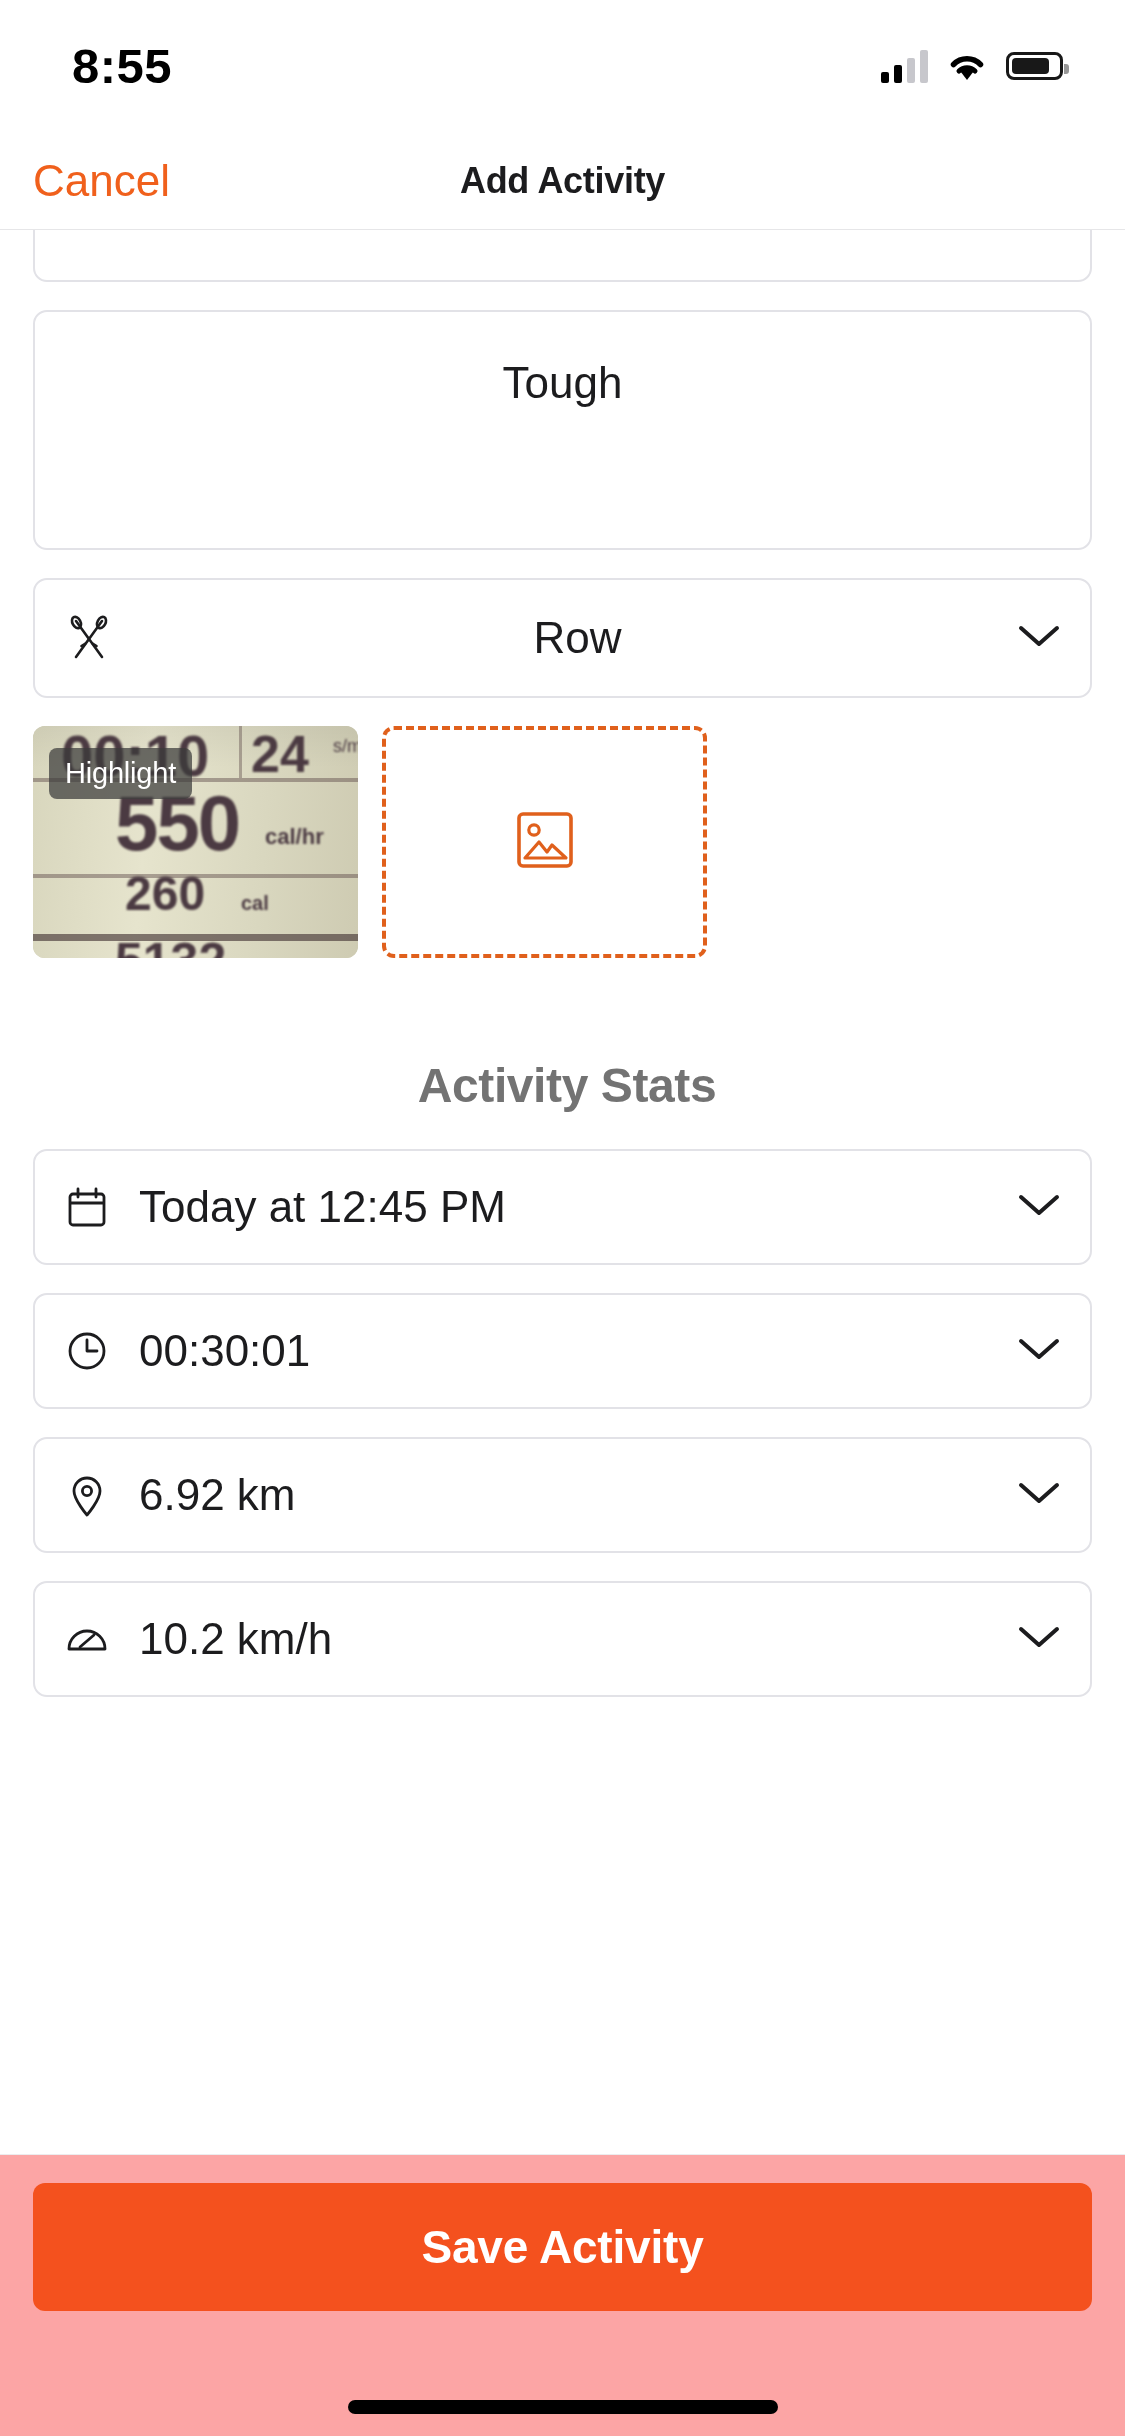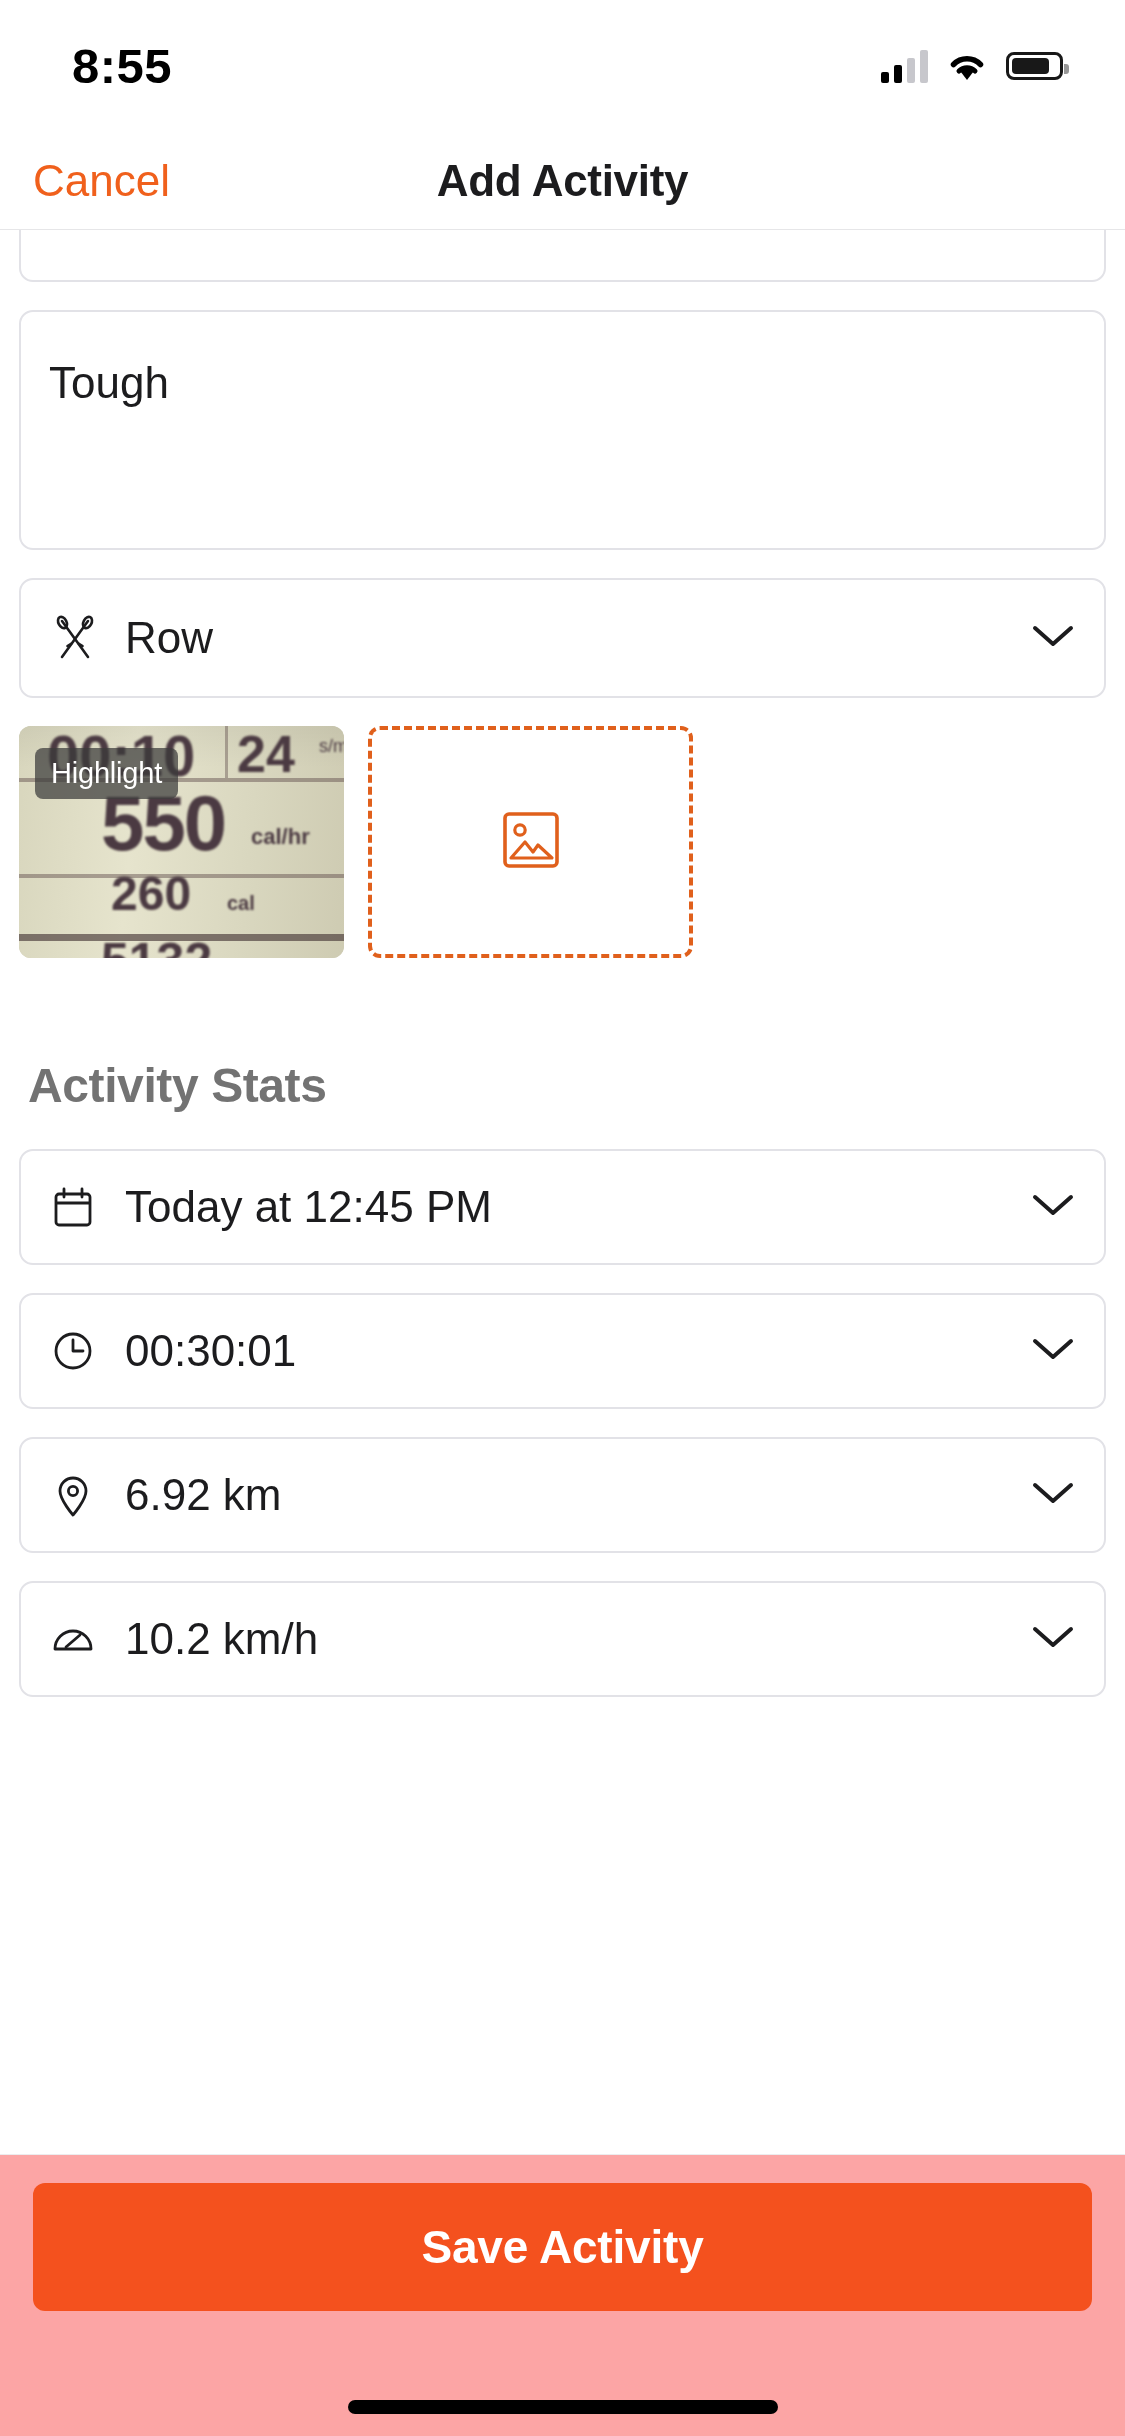--- a/index.html
+++ b/index.html
@@ -36,28 +36,28 @@
   .navbar {
     position:absolute; top:132px; left:0; right:0; height:98px;
     display:flex; align-items:center; justify-content:center;
     border-bottom:1px solid #e6e6e8;
     background:#fff; z-index:5;
   }
   .nav-cancel {
     position:absolute; left:33px; top:50%; transform:translateY(-50%);
     font-size:44px; color:#f0601c; font-weight:400;
   }
-  .nav-title { font-size:44px; font-weight:700; color:#1c1c1e; letter-spacing:-0.3px; }
+  .nav-title { font-size:36px; font-weight:700; color:#1c1c1e; letter-spacing:-0.3px; }
 
   
   .content {
     position:absolute; top:230px; left:0; right:0; bottom:282px;
     overflow:hidden;
   }
-  .inner { padding:0 19px; }
+  .inner { padding:0 33px;text-align:center; }
 
   .field {
     border:2px solid #e2e2e7; border-radius:14px; background:#fff;
     padding:26px 28px; margin-bottom:28px;
   }
   .field.title-field {
     
     margin-top:-68px; height:120px; padding-top:0;
   }
   .field.notes-field { height:240px; }

